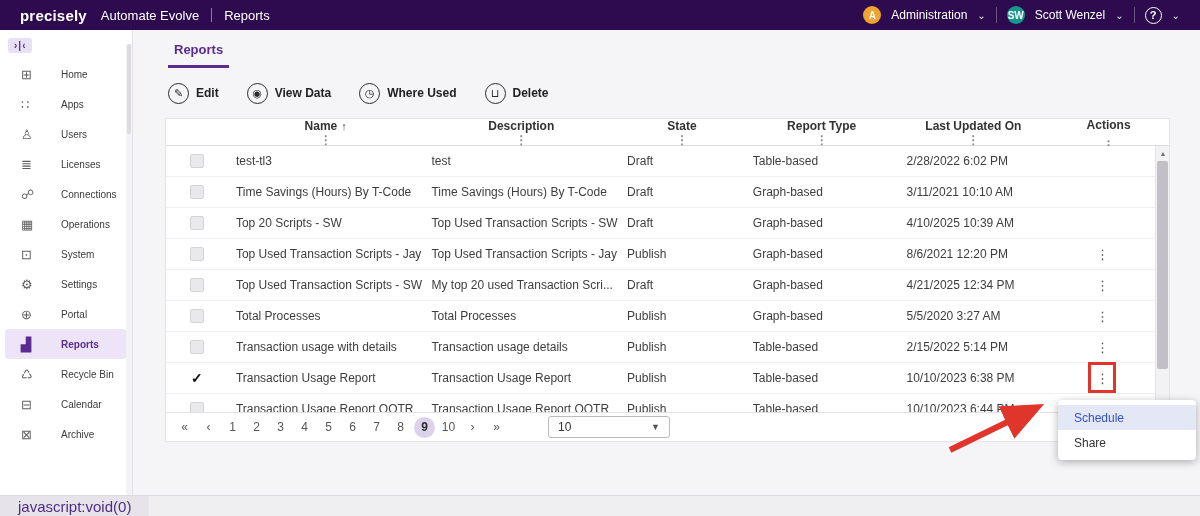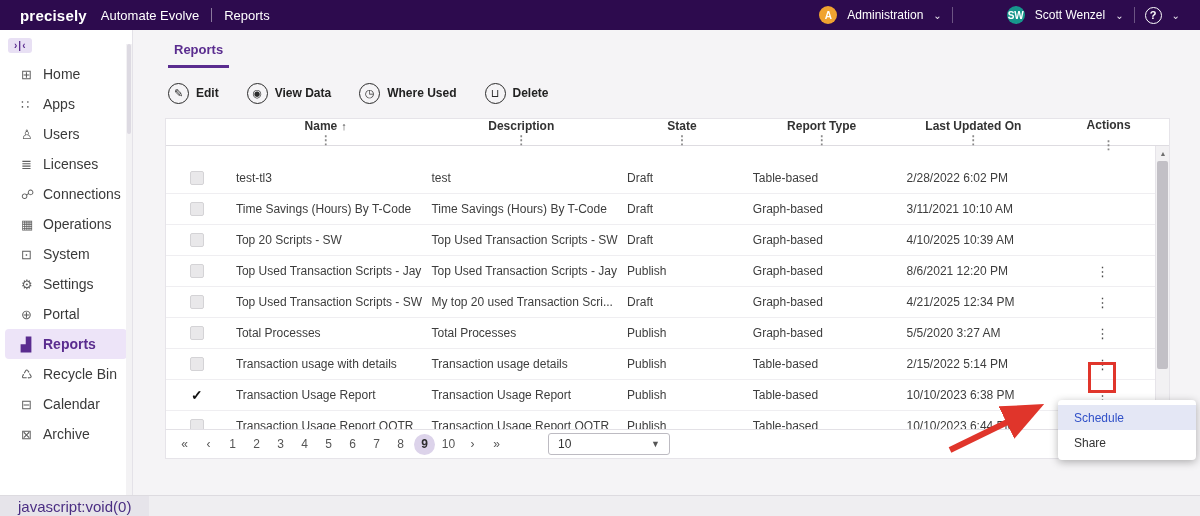--- a/index.html
+++ b/index.html
@@ -8,53 +8,53 @@
 
   
   .topbar { position:absolute; top:0; left:0; width:100%; height:30px; background:#2D0B4E; display:flex; align-items:center; color:#fff; padding:0 20px; }
   .logo { font-weight:bold; font-size:15px; letter-spacing:.2px; }
   .product { font-size:13px; margin-left:14px; }
   .tb-div { width:1px; height:14px; background:rgba(255,255,255,.45); margin:0 12px; }
   .tb-section { font-size:13px; }
   .tb-right { margin-left:auto; display:flex; align-items:center; gap:10px; }
   .avatar { width:18px; height:18px; border-radius:50%; display:flex; align-items:center; justify-content:center; font-size:10px; font-weight:bold; color:#fff; }
   .avatar.admin { background:#F0A330; }
-  .avatar.user { background:#17968C;margin-left:44px; }
+  .avatar.user { background:#17968C; }
   .tb-label { font-size:12px; }
   .chev { font-size:10px; opacity:.9; }
   .tb-sep { width:1px; height:16px; background:rgba(255,255,255,.3); }
   .help-circ { width:17px; height:17px; border:1.5px solid #fff; border-radius:50%; display:flex; align-items:center; justify-content:center; font-size:11px; font-weight:bold; }
 
   
   .sidebar { position:absolute; top:30px; left:0; width:133px; bottom:21px; background:#fff; border-right:1px solid #E4E2E8; }
   .collapse-tab { display:inline-block; margin:8px 0 6px 8px; background:#E8E0F4; color:#5A2C8F; font-size:10px; font-weight:bold; border-radius:3px; padding:2px 6px; letter-spacing:1px; }
   .nav-item { display:flex; align-items:center; height:30px; padding-left:16px; cursor:pointer; margin:0 5px; border-radius:4px; }
   .nav-item .nicon { width:20px; font-size:13px; color:#5f5f5f; }
-  .nav-item .nlabel { font-size:14px; color:#3a3a3a; margin-left:2px; white-space:nowrap; }
+  .nav-item .nlabel { font-size:10px; color:#3a3a3a; margin-left:20px; white-space:nowrap; }
   .nav-item.selected { background:#EDE4F8; }
   .nav-item.selected .nicon, .nav-item.selected .nlabel { color:#5A2C8F; font-weight:bold; }
   .side-scroll { position:absolute; right:0; top:14px; bottom:0; width:6px; background:#F3F2F4; }
   .side-thumb { position:absolute; top:0; left:1px; width:4px; height:90px; background:#DDDAE2; border-radius:2px; }
 
   
   .main { position:absolute; left:133px; top:30px; right:0; bottom:21px; background:#F5F4F6; overflow:hidden; }
   .tabbar { height:38px; padding-left:35px; display:flex; align-items:flex-end; }
   .tab { font-size:13px; font-weight:bold; color:#5A2C8F; padding:0 6px 8px 6px; border-bottom:3px solid #5A2C8F; }
   .toolbar { margin:10px 0 10px 35px; height:30px; display:flex; align-items:center; gap:28px; }
   .tool { display:flex; align-items:center; gap:7px; cursor:pointer; }
   .tool .tcirc { width:21px; height:21px; border:1.6px solid #2b2b2b; border-radius:50%; display:flex; align-items:center; justify-content:center; font-size:11px; color:#2b2b2b; }
   .tool .tlabel { font-size:12px; font-weight:bold; color:#222; }
 
   
   .card { position:relative; margin-left:32px; width:1005px; background:#fff; border:1px solid #E6E4E9; border-bottom:none; }
   .thead { display:flex; height:27px; border-bottom:1px solid #DEDCE1; background:#fff; }
   .th { display:flex; align-items:center; justify-content:space-between; padding:0 8px; font-size:12px; font-weight:bold; color:#333;flex-direction:column; }
   .th .kebab { color:#8a8a8a; font-size:12px; cursor:pointer; }
   .sort { color:#444; font-size:11px; margin-left:4px; }
-  .tbody { position:relative; height:266px; overflow:hidden;margin-top:17px; }
+  .tbody { position:relative; height:266px; overflow:hidden; }
   .tr { display:flex; height:31px; border-bottom:1px solid #EFEEF1; align-items:center; background:#fff; }
   .td { padding:0 8px; font-size:12px; color:#3d3d3d; white-space:nowrap; overflow:hidden; }
   .col-check { width:62px; display:flex; justify-content:center; }
   .col-name { width:196px; }
   .col-desc { width:196px; }
   .col-state { width:126px; }
   .col-type { width:154px; }
   .col-updated { width:150px; }
   .col-actions { width:121px; text-align:center; justify-content:center; }
   .tr .col-actions { padding-right:20px; }

